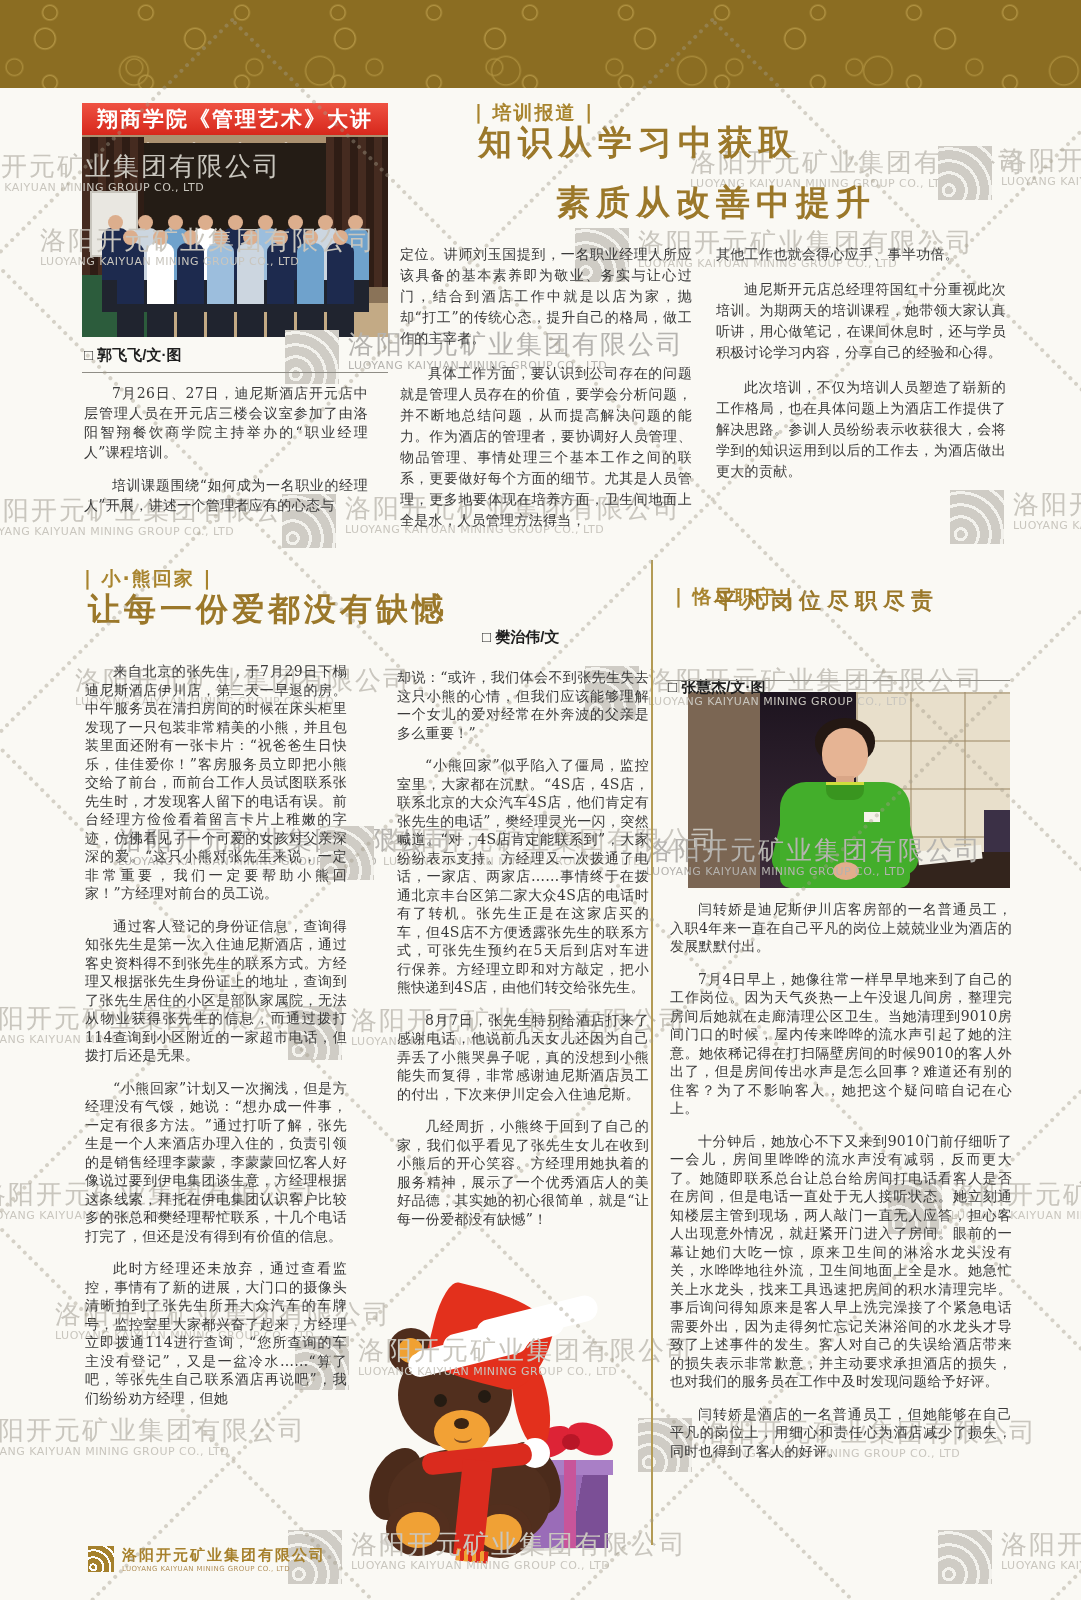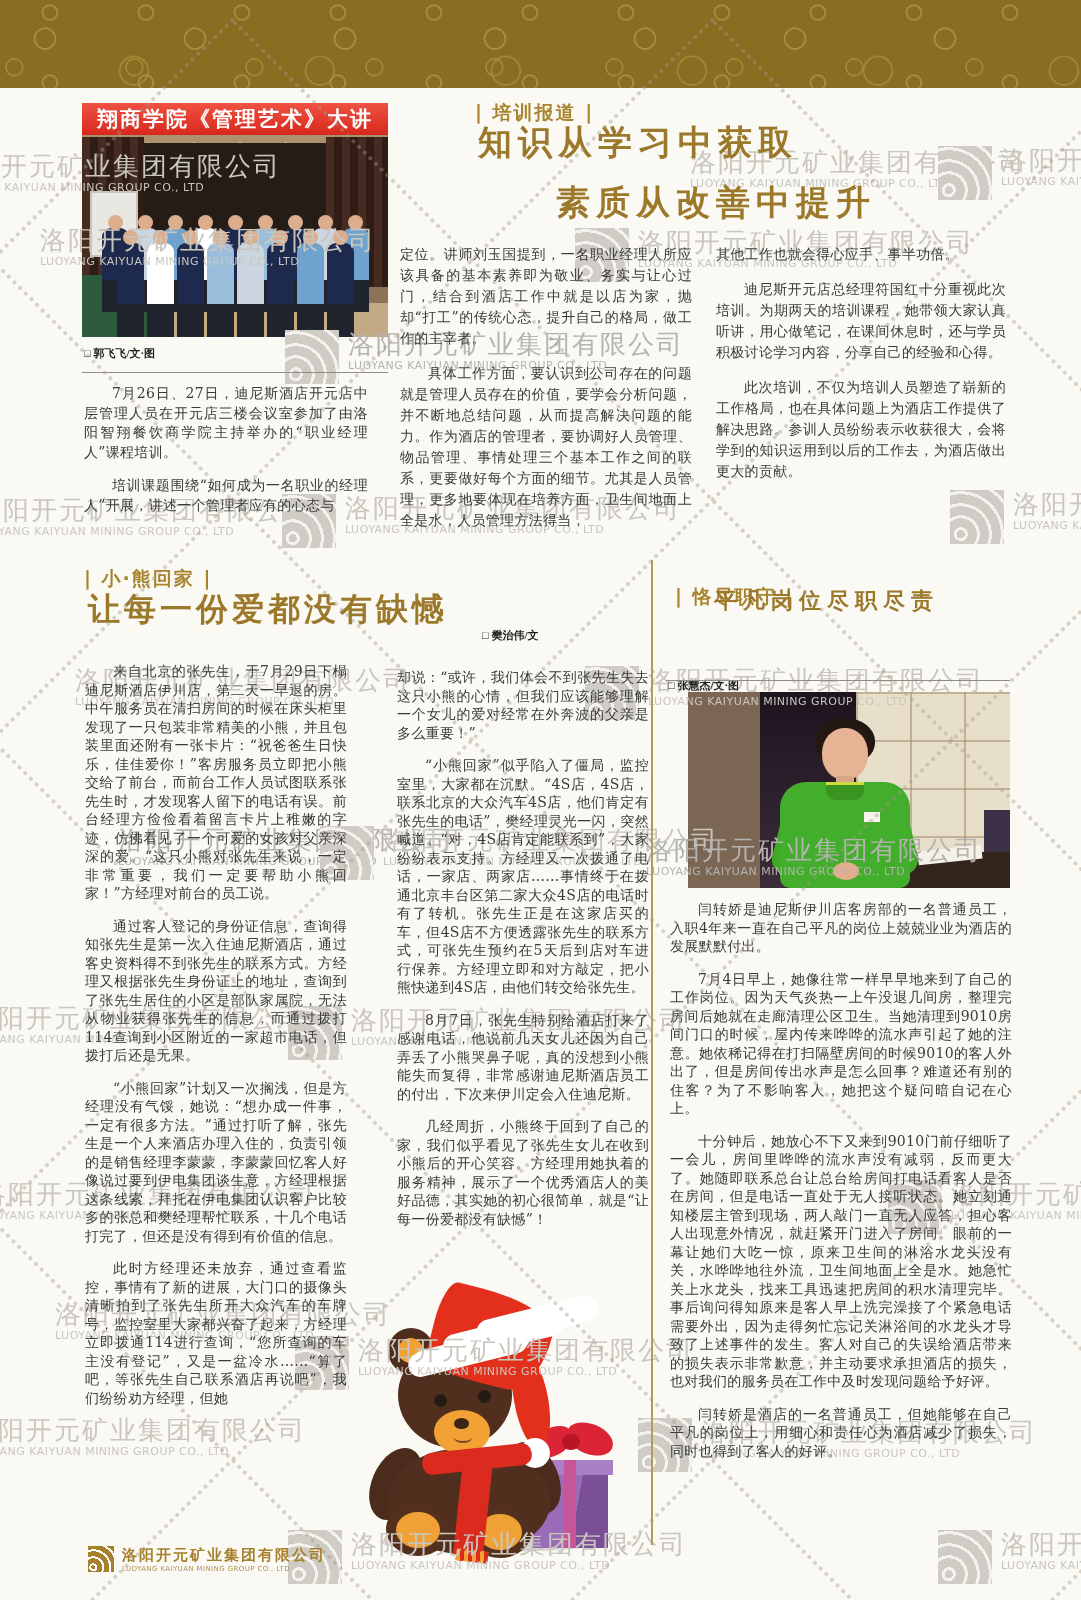--- a/index.html
+++ b/index.html
@@ -28,22 +28,22 @@
     background-image:repeating-radial-gradient(circle at 20% 82%, #cfccc5 0 4px, #f3f2ed 4px 7px, #cfccc5 7px 12px);}
 
   
   #dot-layer{position:absolute;inset:0;z-index:4;pointer-events:none;overflow:hidden;}
   .dl{position:absolute;top:20px;width:2600px;border-top:4px dotted rgba(163,155,135,.42);transform-origin:0 0;}
 
   
   .sec-label{position:absolute;z-index:3;color:#a8842e;font-size:19px;letter-spacing:2px;font-weight:600;
              font-family:"DejaVu Sans","Liberation Sans",sans-serif;}
   .headline{position:absolute;z-index:3;color:#9b782a;font-weight:700;font-family:"DejaVu Serif","DejaVu Sans",serif;}
-  .byline{position:absolute;z-index:3;color:#1e1e1e;font-size:11px;font-weight:600;
-          font-family:Liberation Serif, serif;}
+  .byline{position:absolute;z-index:3;color:#1e1e1e;font-size:15px;font-weight:600;
+          font-family:Liberation Sans, sans-serif;}
   .rule{position:absolute;z-index:3;height:1px;background:#8f8d86;}
   .col{position:absolute;z-index:3;text-align:justify;color:#3a3a3a;font-size:14px;line-height:18.5px;letter-spacing:.3px;}
   .col p{margin:0 0 14px;text-indent:2em;}
   .col p.cont{text-indent:0;}
   .a1 .col{line-height:21px;}
   .a1 .c1{line-height:19.5px;}
   .vdiv{position:absolute;z-index:3;left:651px;top:560px;width:2px;height:985px;background:#b39b55;}
 
   
   .gp{position:absolute;left:82px;top:103px;width:306px;height:234px;z-index:1;overflow:hidden;background:#8a7358;}

